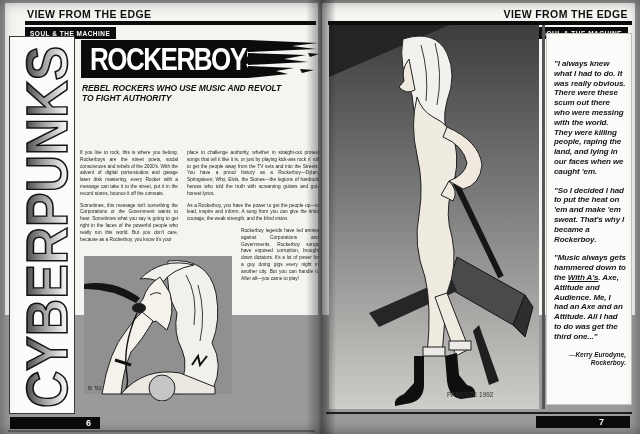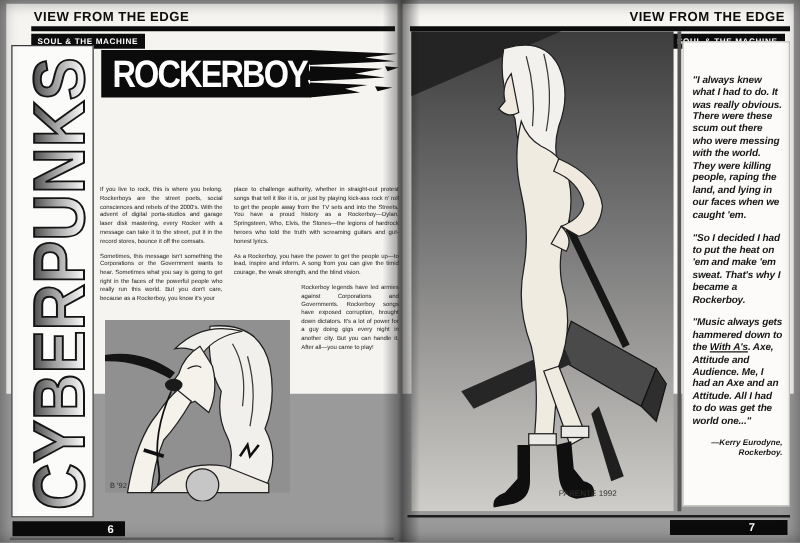--- a/index.html
+++ b/index.html
@@ -82,20 +82,21 @@
     </div>
     <svg class="rocker-streaks" width="72" height="38" viewBox="0 0 72 38">
       <polygon points="0,0 70,3 44,6 68,9 0,12" fill="#0b0b0b"></polygon>
       <polygon points="0,13 58,15 36,19 60,22 0,25" fill="#0b0b0b"></polygon>
       <polygon points="0,26 46,28 28,31 40,34 0,38" fill="#0b0b0b"></polygon>
       <polygon points="60,13 71,14 62,17" fill="#0b0b0b"></polygon>
       <polygon points="52,29 66,30 54,33" fill="#0b0b0b"></polygon>
     </svg>
   </div>
 
+  <div class="subtitle">REBEL ROCKERS WHO USE MUSIC AND REVOLT TO FIGHT AUTHORITY</div>
 
   <div class="body-cols">
     <div class="bcol col1">
       <p>If you live to rock, this is where you belong. Rockerboys are the street poets, social consciences and rebels of the 2000's. With the advent of digital porta-studios and garage laser disk mastering, every Rocker with a message can take it to the street, put it in the record stores, bounce it off the comsats.</p>
       <p>Sometimes, this message isn't something the Corporations or the Government wants to hear. Sometimes what you say is going to get right in the faces of the powerful people who really run this world. But you don't care, because as a Rockerboy, you know it's your</p>
     </div>
     <div class="bcol col2">
       <p>place to challenge authority, whether in straight-out protest songs that tell it like it is, or just by playing kick-ass rock n' roll to get the people away from the TV sets and into the Streets. You have a proud history as a Rockerboy—Dylan, Springsteen, Who, Elvis, the Stones—the legions of hardrock heroes who told the truth with screaming guitars and gut-honest lyrics.</p>
       <p>As a Rockerboy, you have the power to get the people up—to lead, inspire and inform. A song from you can give the timid courage, the weak strength, and the blind vision.</p>
       <p class="narrow">Rockerboy legends have led armies against Corporations and Governments. Rockerboy songs have exposed corruption, brought down dictators. It's a lot of power for a guy doing gigs every night in another city. But you can handle it. After all—you came to play!</p>
@@ -176,21 +177,21 @@
       <path d="M95,331 L95,360 Q95,374 82,378 L66,381 Q64,373 75,369 L85,358 L85,331 Z" fill="#0f0f0f"></path>
       <path d="M116,331 L118,356 Q120,372 132,374 L146,372 Q148,362 138,360 L130,350 L128,328 Z" fill="#0f0f0f"></path>
       <text x="118" y="372" font-size="6.5" font-family="Liberation Sans, sans-serif" fill="#33312e">PARENTE 1992</text>
     </svg>
   </div>
 
   <div class="rp-sidebar">
     <div class="sb-quote">
       <p>"I always knew what I had to do. It was really obvious. There were these scum out there who were messing with the world. They were killing people, raping the land, and lying in our faces when we caught 'em.</p>
       <p>"So I decided I had to put the heat on 'em and make 'em sweat. That's why I became a Rockerboy.</p>
-      <p><span>"Music always gets hammered down to the </span><span class="u">With A's</span><span>. Axe, Attitude and Audience. Me, I had an Axe and an Attitude. All I had to do was get the world one..."</span></p>
+      <p><span>"Music always gets hammered down to the </span><span class="u">With A's</span><span>. Axe, Attitude and Audience. Me, I had an Axe and an Attitude. All I had to do was get the third one..."</span></p>
     </div>
     <div class="sb-attr">
       <div>—Kerry Eurodyne,</div>
       <div>Rockerboy.</div>
     </div>
   </div>
 
   <div class="rp-rule"></div>
   <div class="pagenum rp-pagenum">7</div>
 </div>

